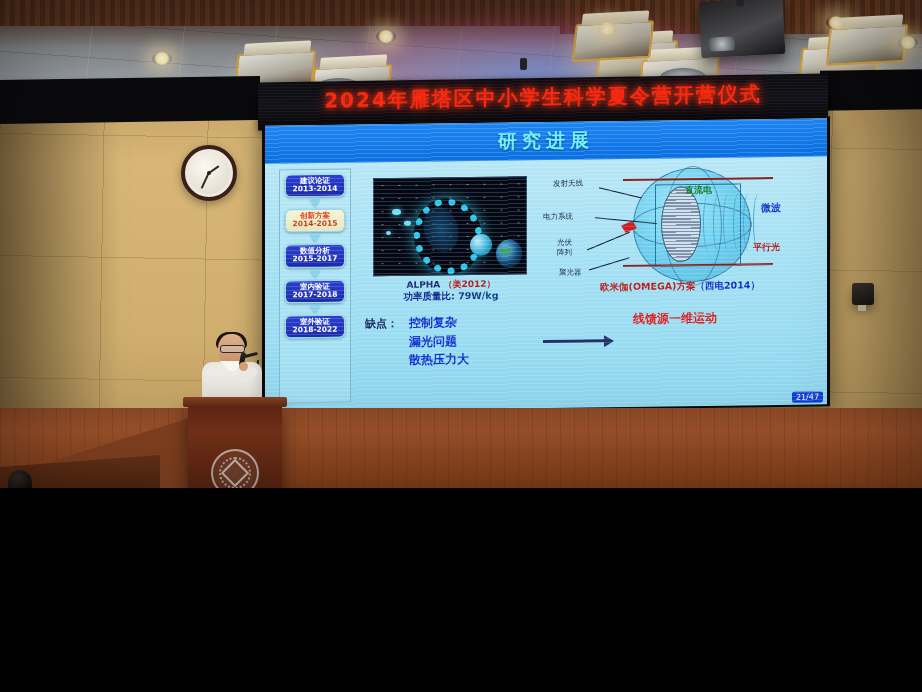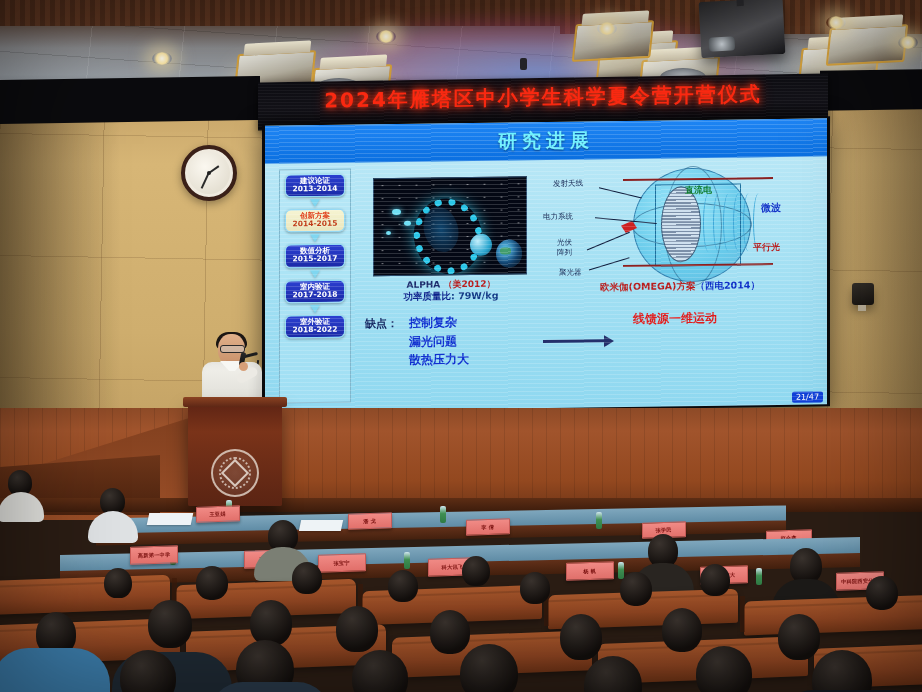--- a/index.html
+++ b/index.html
@@ -1,17 +1,17 @@
 <!DOCTYPE html>
 <html><head>
 <meta charset="utf-8">
 <style>
   html,body{margin:0;padding:0;background:#000;}
   body{font-family:"Liberation Sans","DejaVu Sans",sans-serif;}
-  #scene{position:relative;width:922px;height:692px;overflow:hidden;background:#2b1d14;}
+  #scene{position:relative;width:922px;height:488px;overflow:hidden;background:#2b1d14;}
 
   
   .ceiling{position:absolute;left:0;top:0;width:922px;height:120px;
     background:linear-gradient(180deg,#3a2318 0%,#4a2d1d 14%,#6a5a52 22%,#8e8f92 40%,#9aa0a6 62%,#7b7f86 86%,#4a4a4e 100%);}
   .ceiling-wood{position:absolute;left:0;top:0;width:922px;height:26px;
     background:repeating-linear-gradient(90deg,#4b2a19 0 5px,#5d3520 5px 10px);opacity:.96;}
   .ceiling-wood.r{top:0;left:560px;width:362px;height:34px;
     background:repeating-linear-gradient(90deg,#54301c 0 5px,#6b3d23 5px 10px);}
   .ceil-grid{position:absolute;left:0;top:18px;width:922px;height:102px;
     background:

